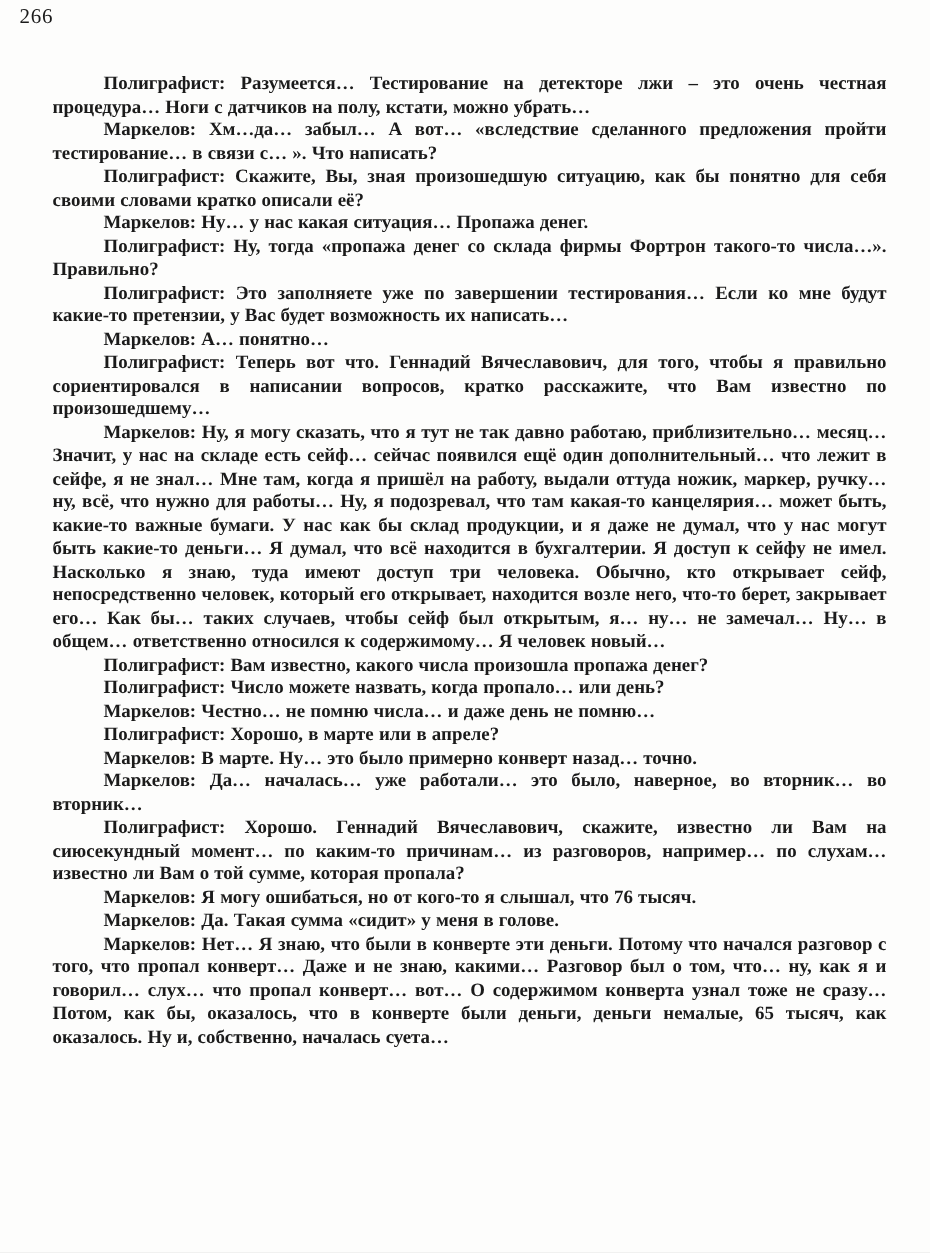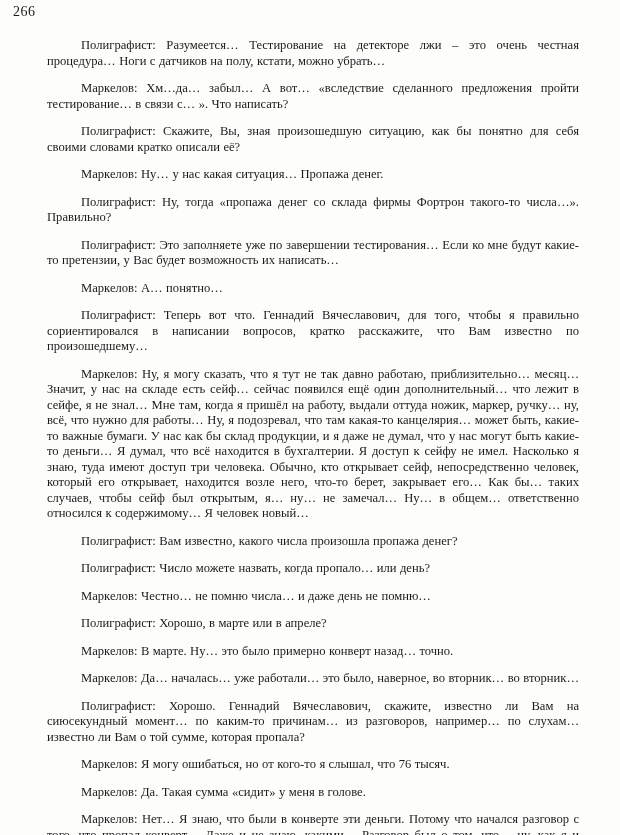--- a/index.html
+++ b/index.html
@@ -15,34 +15,35 @@
     background: #fdfdfc;
     color: #1b1b1b;
     font-family: "Liberation Serif", "DejaVu Serif", serif;
     padding: 4px 29px 8px 35px;
     overflow: hidden;
   }
   .page-number {
     font-size: 14px;
     line-height: 16px;
     margin-left: -22px;
-    margin-bottom: 18px;
+    margin-bottom: 28px;
     letter-spacing: 0.5px;
   }
   .text-block {
     width: 556px;
   }
   p.para {
-    margin: 12px;
+    margin: 0;
     padding: 0;
     font-size: 12.6px;
     line-height: 15.5px;
     text-align: justify;
     text-indent: 34px;
     word-spacing: 0.3px;
+    font-weight: bold;
   }
 </style>
 </head>
 <body>
 
 <div class="page">
   <div class="page-number">266</div>
   <div class="text-block">
     <p class="para">Полиграфист: Разумеется… Тестирование на детекторе лжи – это очень честная процедура… Ноги с датчиков на полу, кстати, можно убрать…</p>
     <p class="para">Маркелов: Хм…да… забыл… А вот… «вследствие сделанного предложения пройти тестирование… в связи с… ». Что написать?</p>

